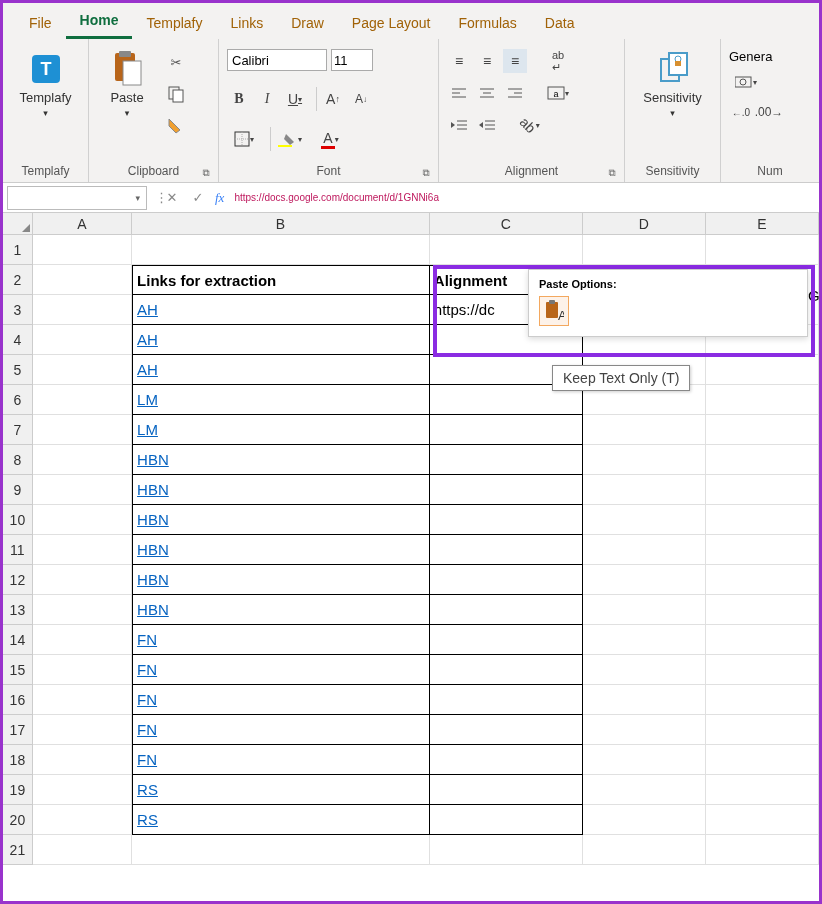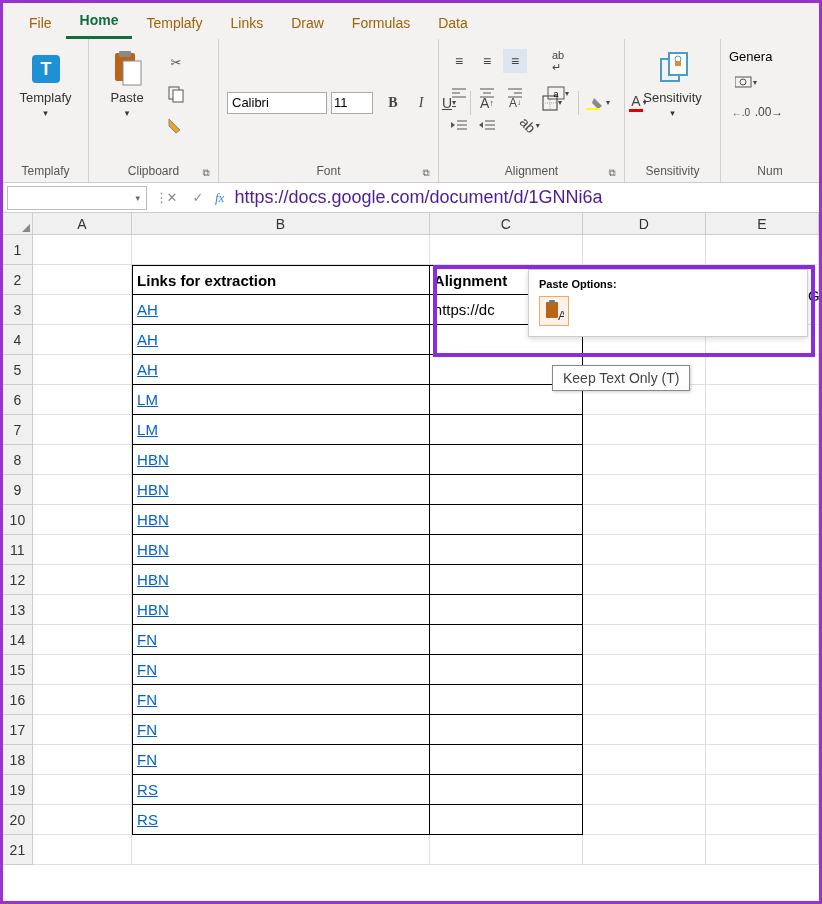--- a/index.html
+++ b/index.html
@@ -28,21 +28,21 @@
 .btn26.wd { width: 34px; }
 .underline-color { border-bottom: 2px solid; padding-bottom: 1px; }
 
 
 .fbar { display: flex; height: 30px; background: #fff; border-bottom: 1px solid #ccc; align-items: center; }
 .namebox { width: 140px; height: 24px; border: 1px solid #bbb; margin: 2px 8px 2px 4px; display:flex; align-items:center; justify-content:flex-end; padding: 0 6px; background:#fff; }
 .namebox .dd { font-size:9px; color:#666; }
 .fbar-sep { width:4px; color:#888;}
 .fbar-btn { width: 26px; text-align:center; color:#888; cursor:pointer;}
 .fx { font-style: italic; font-family: Georgia, serif; padding: 0 4px; color:#3b82f6;}
-.fbar-input { flex:1; padding: 0 6px; font-size: 18px; color:#4c1d95; overflow:hidden; white-space:nowrap;}
+.fbar-input { flex:1; padding: 0 6px; font-size: 10px; color:#be185d; overflow:hidden; white-space:nowrap;}
 
 
 .grid-wrap { position: relative; }
 .colheads { display: flex; height: 22px; }
 .corner { width: 30px; background: #f0f0f0; border-right:1px solid #ccc; border-bottom:1px solid #ccc; position:relative;}
 .corner::after{content:'';position:absolute;right:2px;bottom:2px;width:0;height:0;border-right:8px solid #888;border-top:8px solid transparent;}
 .ch { background:#f0f0f0; border-right:1px solid #ccc; border-bottom:1px solid #ccc; text-align:center; font-size:14px; color:#333; display:flex; align-items:center; justify-content:center;}
 .rows { }
 .r { display:flex; height:30px; }
 .rh { width:30px; background:#f0f0f0; border-right:1px solid #ccc; border-bottom:1px solid #ccc; text-align:center; font-size:14px; color:#333; display:flex; align-items:center; justify-content:center;}
@@ -62,20 +62,21 @@
 </style>
 </head>
 <body>
 
 <div class="tabs">
   <div class="tab">File</div>
   <div class="tab active">Home</div>
   <div class="tab">Templafy</div>
   <div class="tab">Links</div>
   <div class="tab">Draw</div>
+  <div class="tab">Page Layout</div>
   <div class="tab">Formulas</div>
   <div class="tab">Data</div>
 </div>
 
 <div class="ribbon">
 
   <div class="group" style="width:86px">
     <div class="group-body" style="justify-content:center">
       <div class="bigbtn">
         <div class="icon">
@@ -120,21 +121,21 @@
                 <path d="M3 3 L14 14 L10 17 L3 10 Z" fill="#f0a030" stroke="#888"></path>
               </svg>
             </span>
         </div>
       </div>
     </div>
     <div class="group-label"><span>Clipboard</span><span class="launcher">⧉</span></div>
   </div>
 
   <div class="group" style="width:220px">
-    <div class="group-body" style="flex-direction:row; gap:8px; align-items:stretch">
+    <div class="group-body" style="flex-direction:column; gap:16px; align-items:stretch">
       <div class="row">
         <input class="font-select" value="Calibri" style="">
         <input class="size-select" value="11" style="">
       </div>
       <div class="row">
         <div class="btn26" style="font-weight:bold;font-family:Georgia">B</div>
         <div class="btn26" style="font-style:italic;font-family:Georgia">I</div>
         <div class="btn26" style="text-decoration:underline">U<span style="font-size:8px">▾</span></div>
         <div class="btn26" style="width:6px;border-right:1px solid #ccc"></div>
         <div class="btn26">A<span style="font-size:9px;vertical-align:super">↑</span></div>

